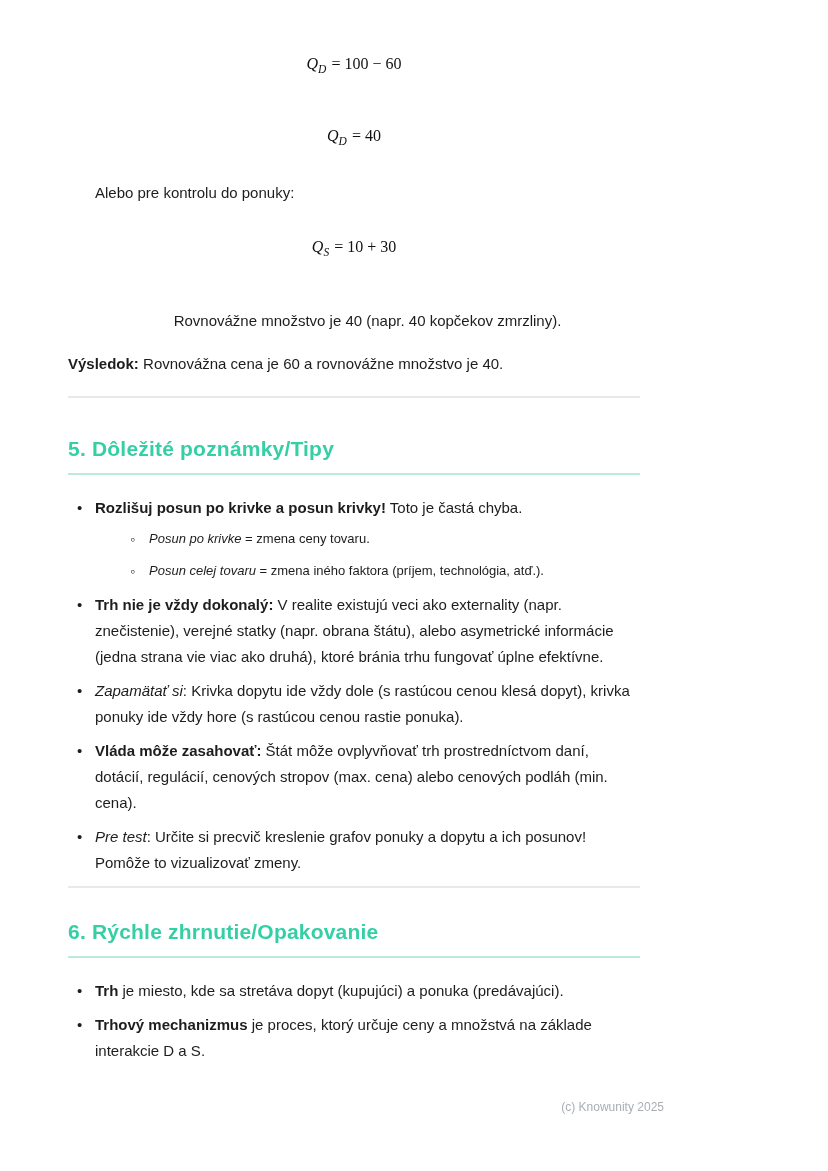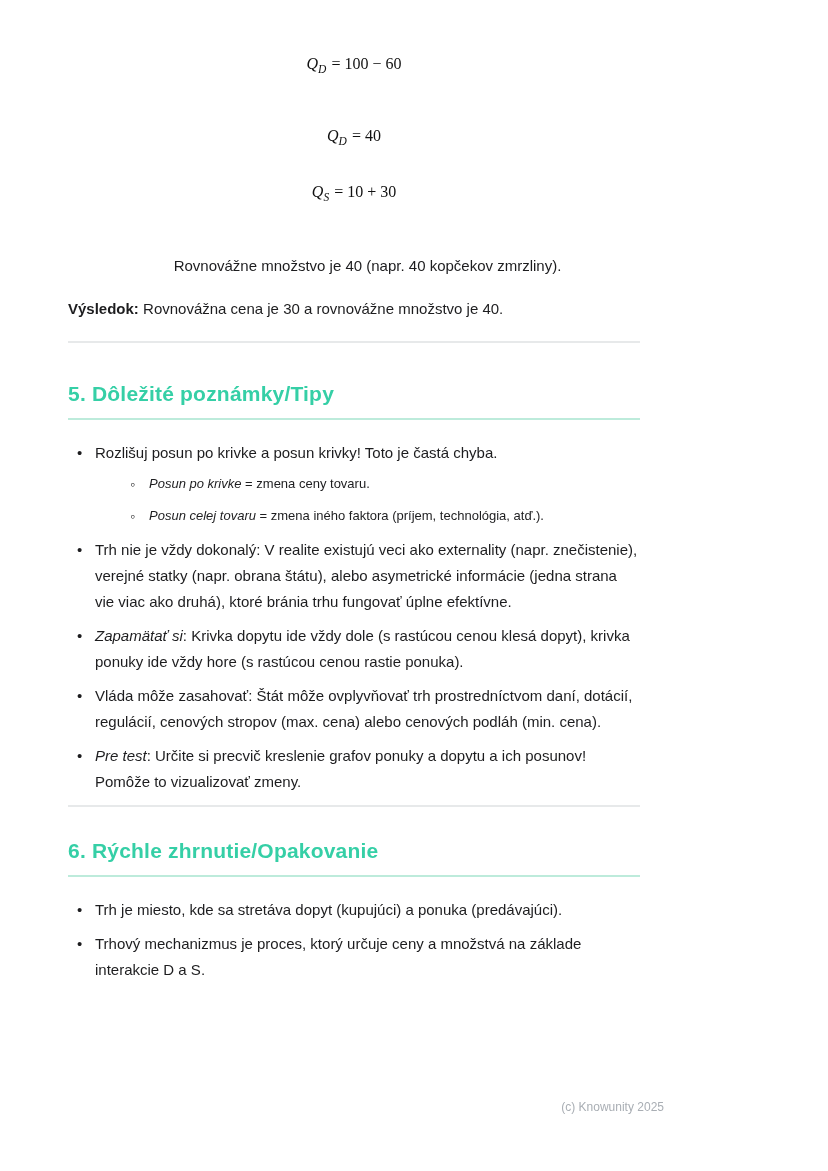--- a/index.html
+++ b/index.html
@@ -71,21 +71,21 @@
     line-height: 26px;
     margin-bottom: 8px;
   }
   li.bullet::before {
     content: "•";
     position: absolute;
     left: 9px;
     top: 0;
     color: #1d1d1f;
   }
-  li.bullet strong { font-weight: 400; }
+  li.bullet strong { font-weight: 700; }
   li.bullet em { font-style: italic; }
   ul.subs { list-style: none; margin-top: 5px; margin-left: 27px; }
   li.sub {
     position: relative;
     padding-left: 27px;
     font-size: 13px;
     line-height: 26px;
     margin-bottom: 6px;
   }
   li.sub::before {
@@ -109,27 +109,28 @@
 
 <div class="page">
   <div class="accent-stripe"></div>
 
   <main class="content">
 
     <p class="equation eq-a"><span class="ev">Q</span><sub>D</sub><span class="ex">= 100 − 60</span></p>
 
     <p class="equation eq-b"><span class="ev">Q</span><sub>D</sub><span class="ex">= 40</span></p>
 
+    <p class="para indent p-check">Alebo pre kontrolu do ponuky:</p>
 
     <p class="equation eq-a"><span class="ev">Q</span><sub>S</sub><span class="ex">= 10 + 30</span></p>
 
 
     <p class="para indent p-qty">Rovnovážne množstvo je 40 (napr. 40 kopčekov zmrzliny).</p>
 
-    <p class="para p-result"><strong>Výsledok:</strong><span> Rovnovážna cena je 30 a rovnovážne množstvo je 40.</span></p>
+    <p class="para p-result"><strong>Výsledok:</strong><span> Rovnovážna cena je 60 a rovnovážne množstvo je 40.</span></p>
 
     <hr class="divider divider-1">
 
     <section>
       <h2 class="heading">5. Dôležité poznámky/Tipy</h2>
       <div class="heading-rule"></div>
       <ul class="bullets">
         <li class="bullet">
           <span><strong>Rozlišuj posun po krivke a posun krivky!</strong></span><span> Toto je častá chyba.</span>
           <ul class="subs">

